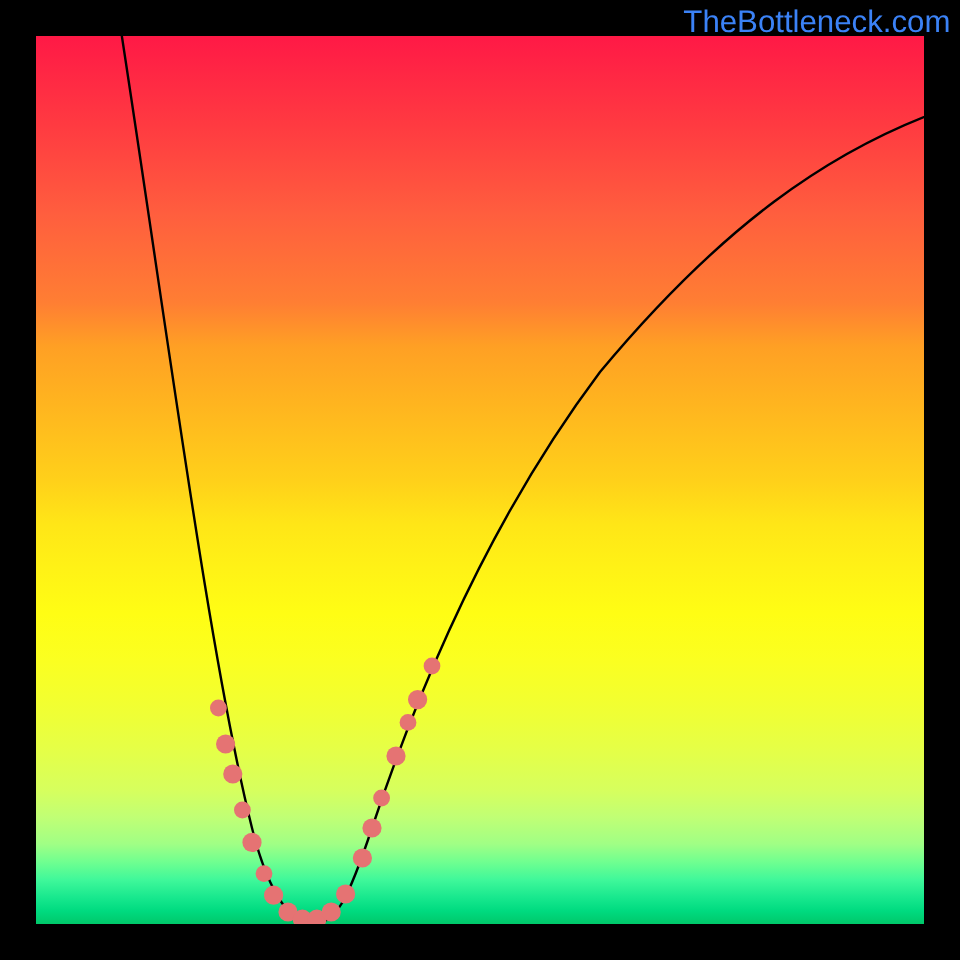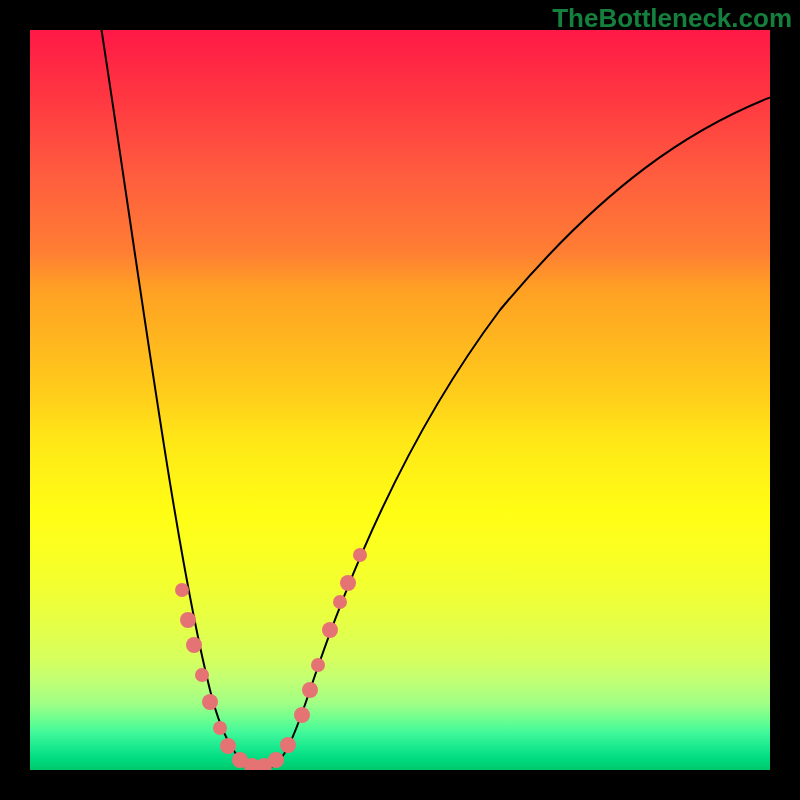--- a/index.html
+++ b/index.html
@@ -44,23 +44,23 @@
       #40f89a 95%,
       #18e88e 97%,
       #00db80 98.5%,
       #00c86a 100%
     );
   }
   .attribution {
     position: absolute;
     top: 3px;
     right: 8px;
-    color: #15803d;
+    color: #3b82f6;
     font-size: 26px;
-    font-weight: 700;
+    font-weight: 400;
     letter-spacing: 0px;
     z-index: 5;
   }
   svg.overlay {
     position: absolute;
     left: 0;
     top: 0;
     width: 740px;
     height: 740px;
   }

